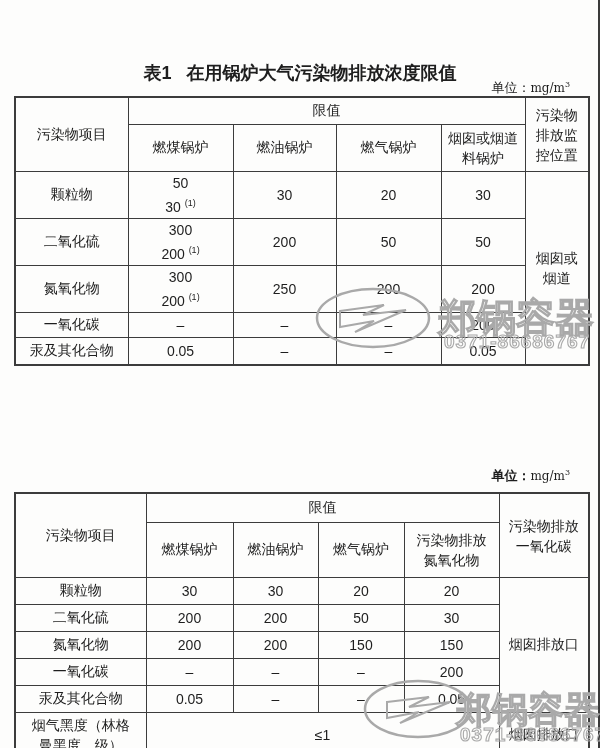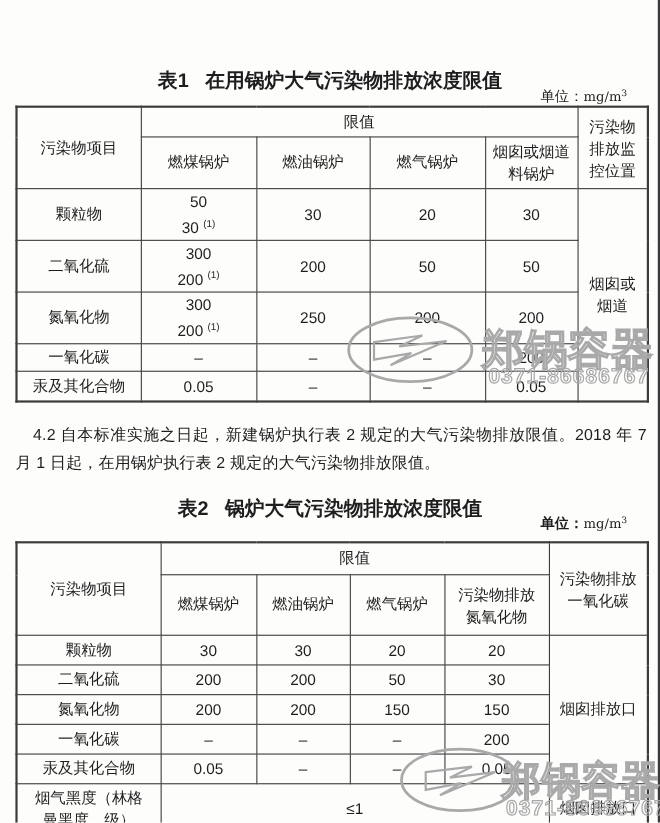--- a/index.html
+++ b/index.html
@@ -139,23 +139,21 @@
     <tr class="t1sm2">
       <td>汞及其化合物</td>
       <td>0.05</td>
       <td>–</td>
       <td>–</td>
       <td>0.05</td>
     </tr>
   </tbody>
     </table>
 
-  <p class="para" id="para42">4.2  自本标准实施之日起，新建锅炉执行表 2 规定的大气污染物排放限值。2018 年 7 月 1 日起，在用锅炉执行表 2 规定的大气污染物排放限值。</p>
-
-  <p class="tbl-title" id="t2-title"><span class="title-no">表2</span><span>锅炉大气污染物排放浓度限值</span></p>
+
 
   <p class="unit-line" id="t2-unit"><span>单位：</span><span class="unit-val"><span>mg/m</span><sup>3</sup></span></p>
 
   <table id="table2">
     <colgroup>
       <col style="width:131px">
         <col style="width:87px">
         <col style="width:85px">
       <col style="width:86px">
         <col style="width:95px">

